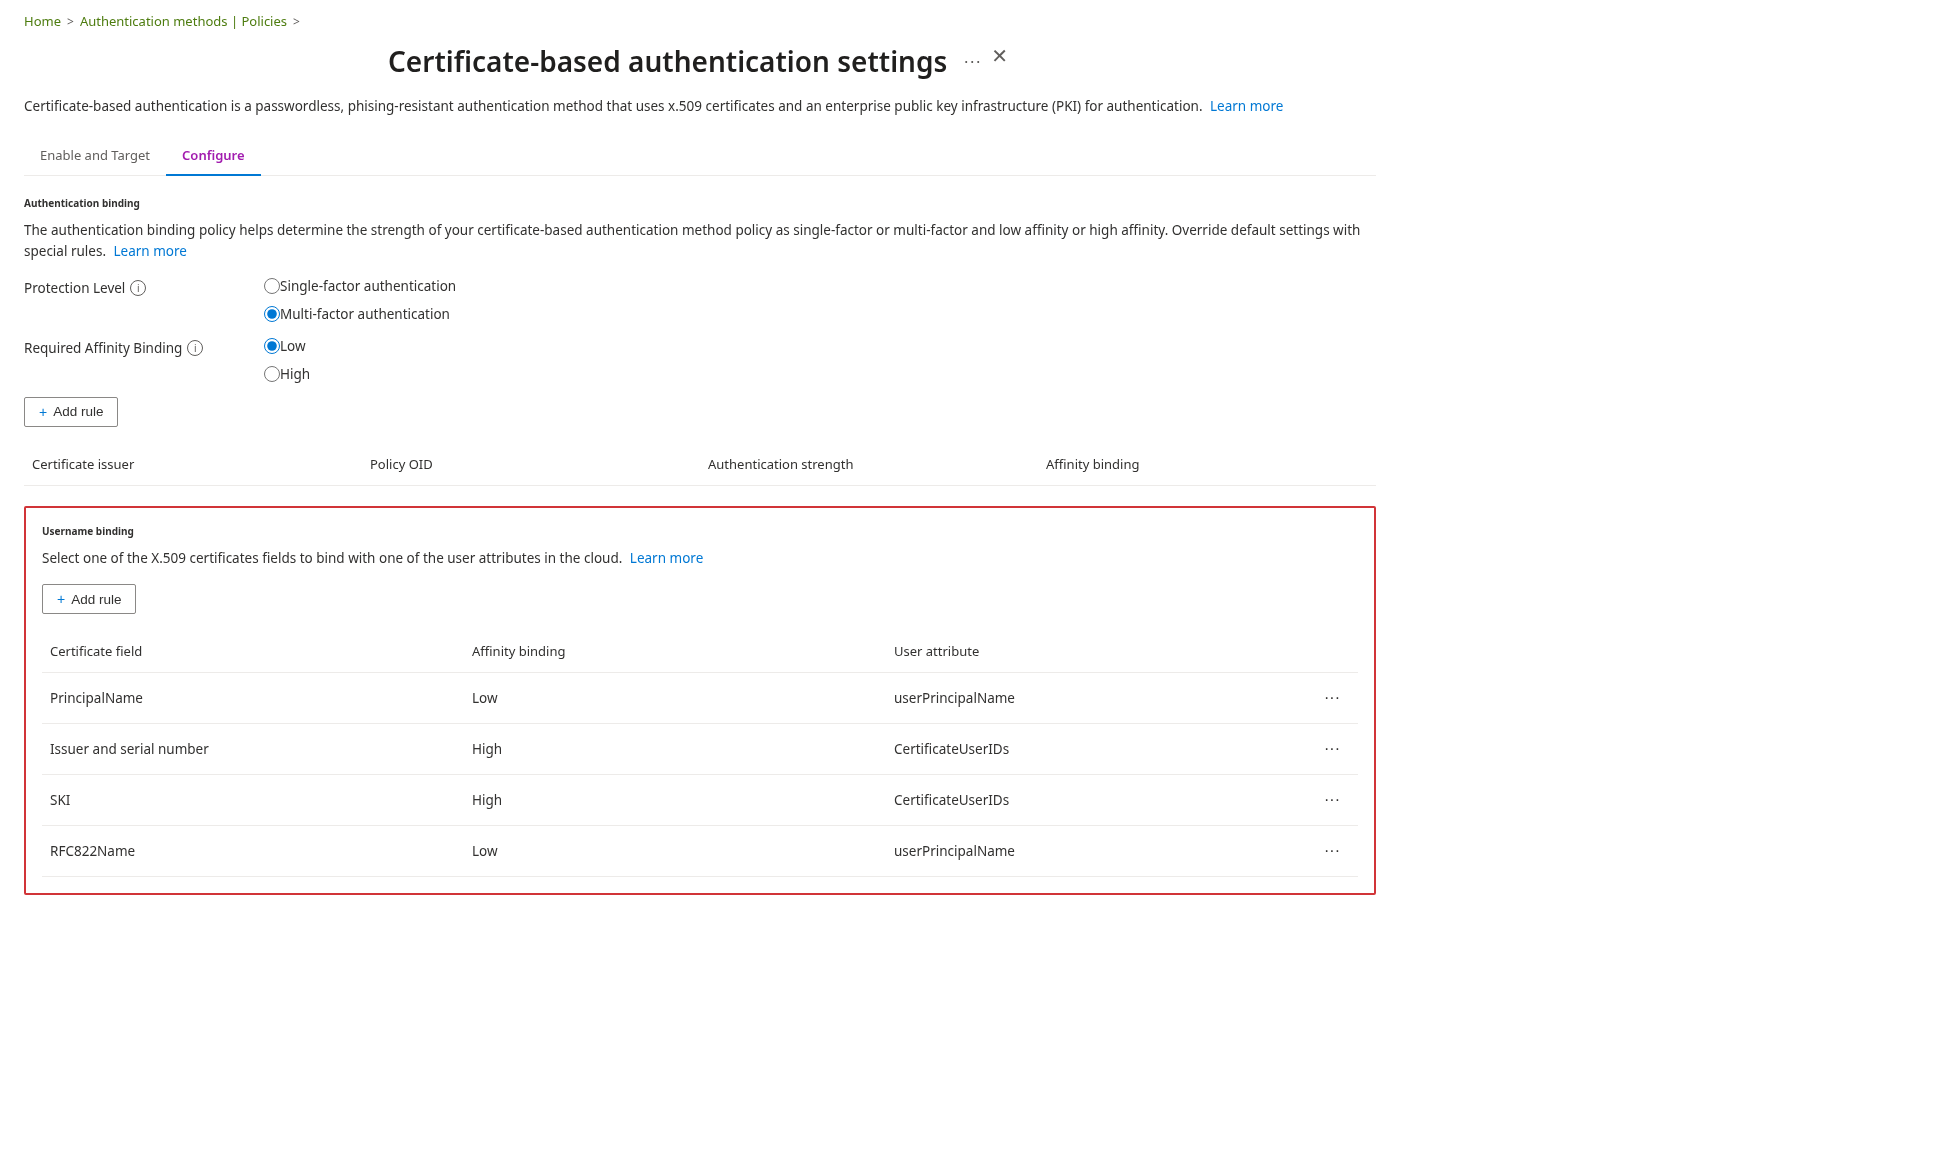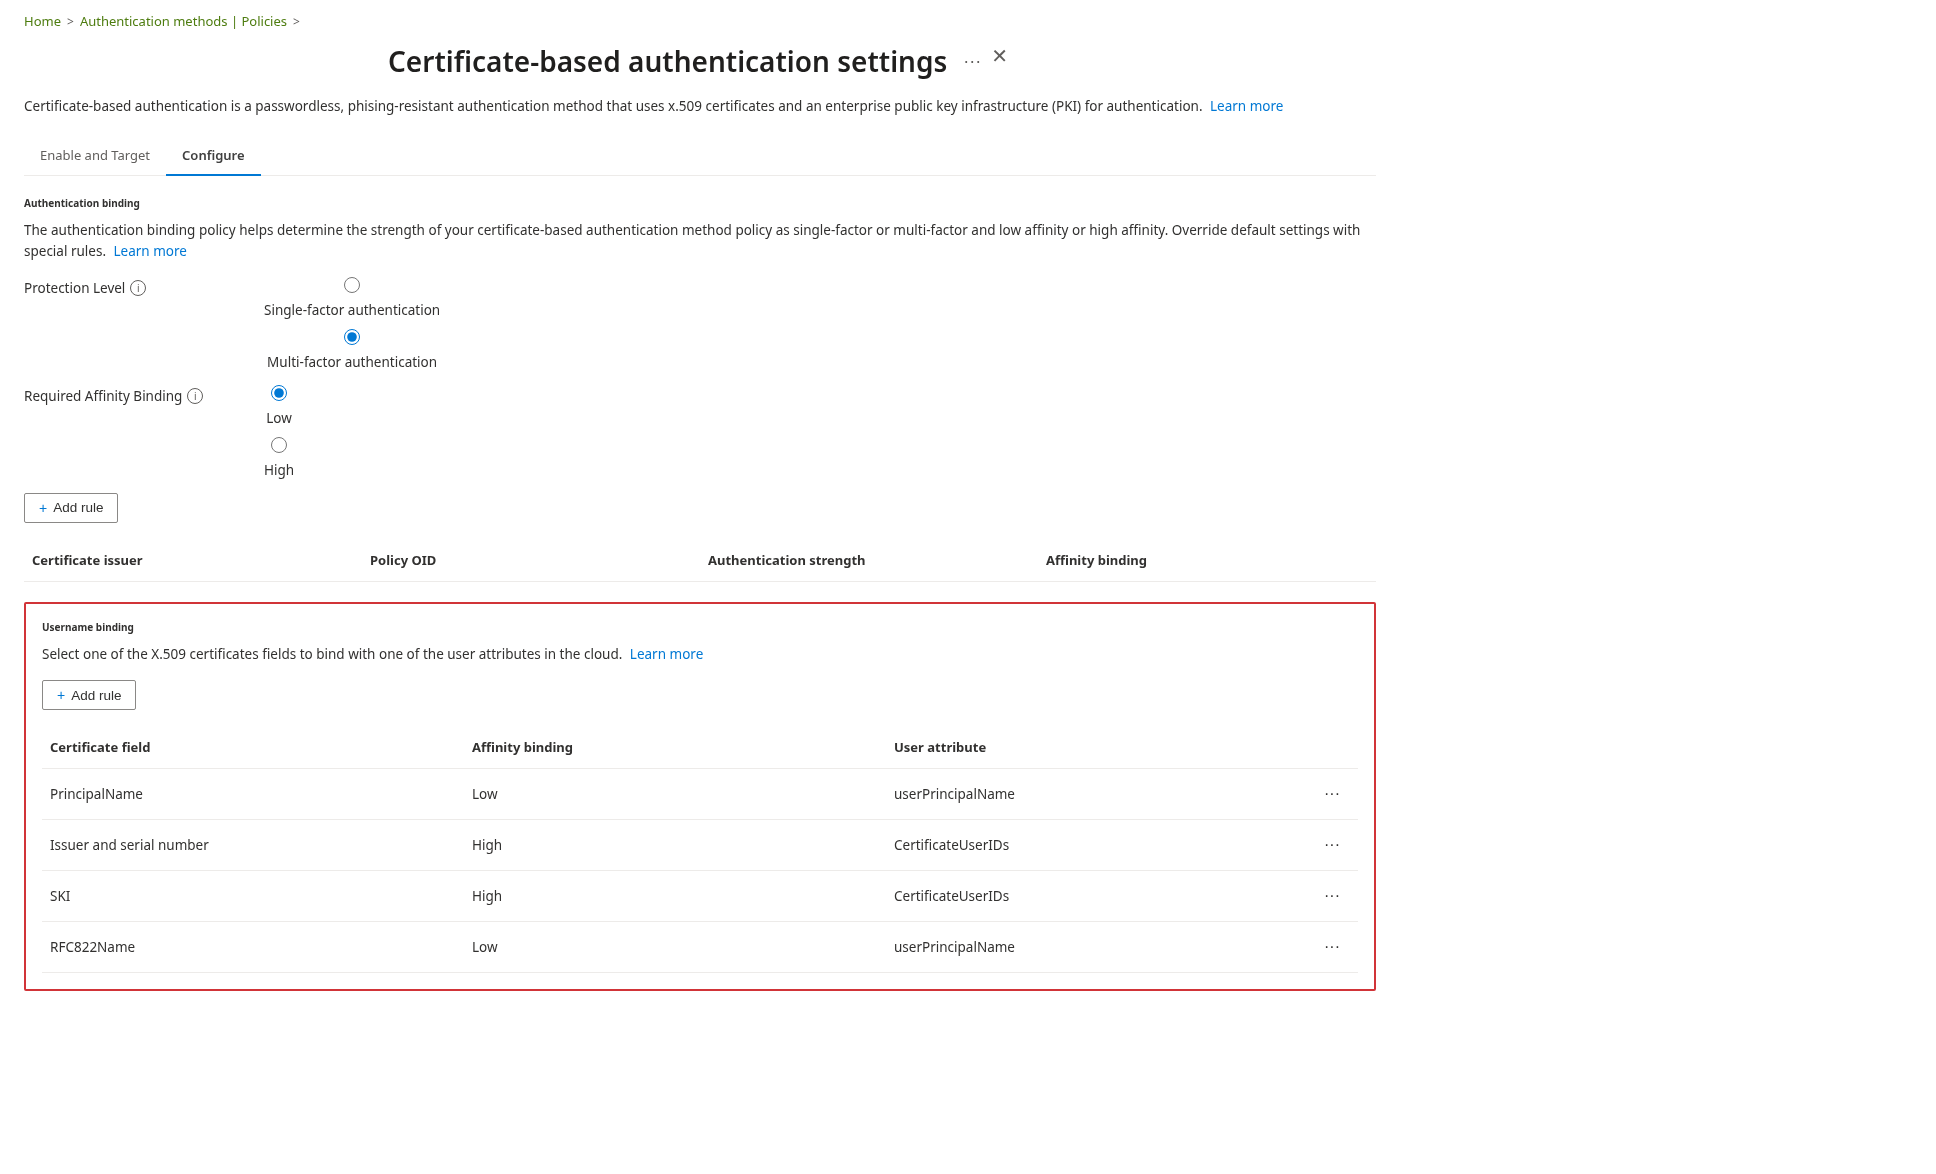--- a/index.html
+++ b/index.html
@@ -82,21 +82,21 @@
     .tab {
       padding: 10px 16px;
       cursor: pointer;
       font-size: 13px;
       color: #605e5c;
       border-bottom: 2px solid transparent;
       margin-bottom: -1px;
       text-decoration: none;
     }
     .tab.active {
-      color: #404040;
+      color: #a21caf;
       border-bottom: 2px solid #0078d4;
       font-weight: 600;
     }
     .section-title {
       font-size: 10px;
       font-weight: 700;
       margin-bottom: 10px;
     }
     .section-desc {
       font-size: 13.5px;
@@ -136,24 +136,22 @@
       flex-shrink: 0;
     }
     .radio-group {
       display: flex;
       flex-direction: column;
       gap: 10px;
     }
     .radio-option {
       display: flex;
       align-items: center;
-      gap: 8px;
-      cursor: pointer;
-      font-size: 13.5px;
-      flex-direction: column;
+      cursor: pointer;
+      font-size: 13.5px;
     }
     .radio-input {
       width: 16px;
       height: 16px;
       accent-color: #0078d4;
       cursor: pointer;
     }
     .add-rule-btn {
       display: inline-flex;
       align-items: center;
@@ -172,21 +170,21 @@
       color: #0078d4;
     }
     .table-container {
       width: 100%;
     }
     .table-header-row {
       display: grid;
       border-bottom: 1px solid #edebe9;
       padding: 8px 0;
       font-size: 13px;
-      font-weight: 700;
+      font-weight: 400;
       color: #323130;
     }
     .auth-binding-header {
       grid-template-columns: 1fr 1fr 1fr 1fr;
     }
     .username-binding-header {
       grid-template-columns: 1fr 1fr 1fr 50px;
     }
     .table-header-cell {
       padding: 4px 8px;

